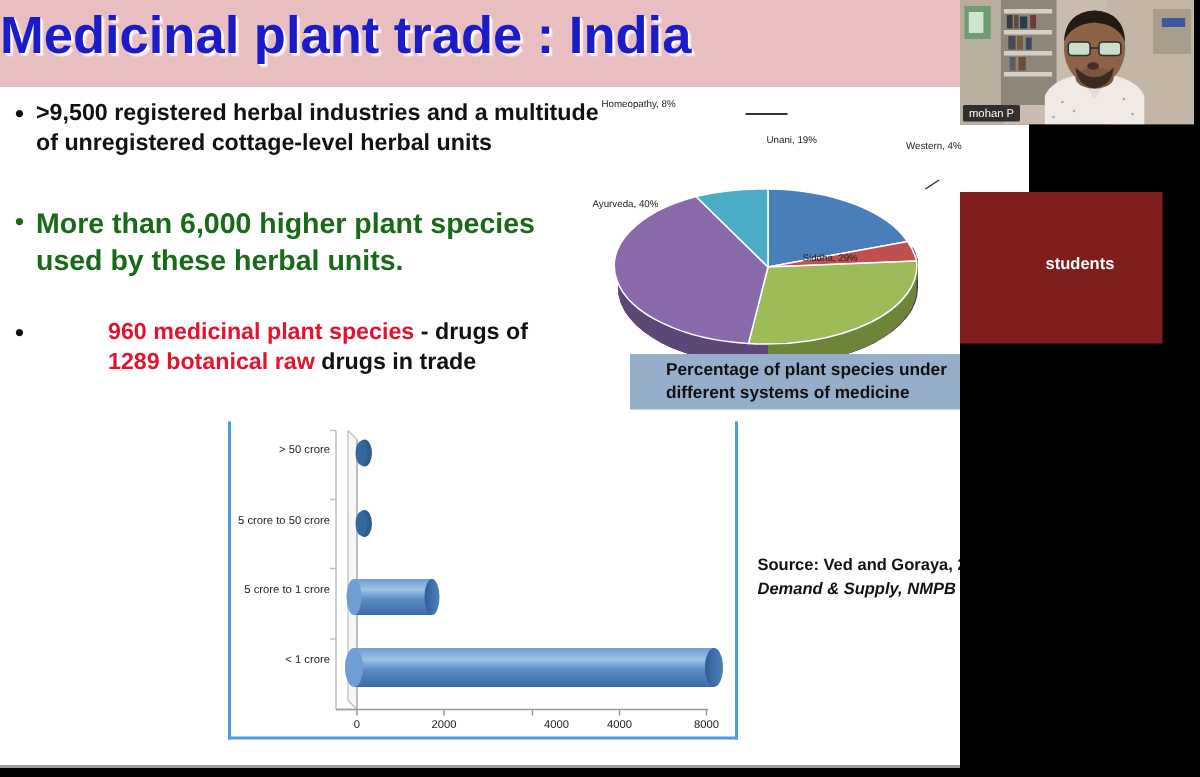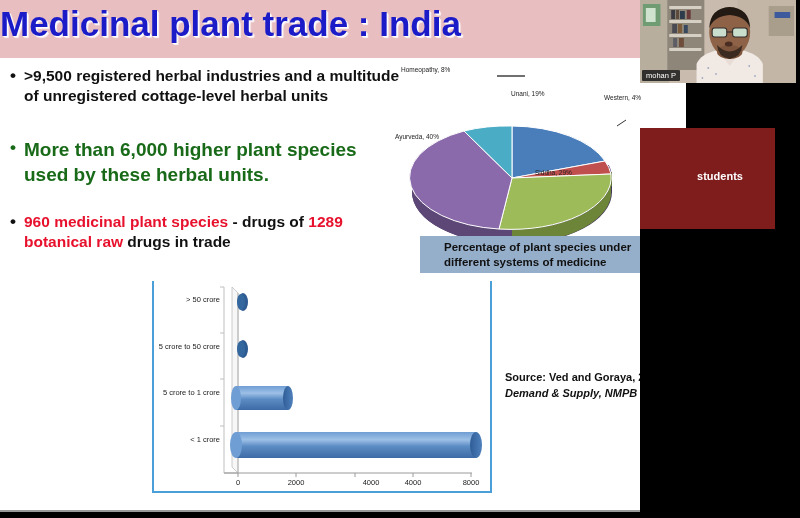--- a/index.html
+++ b/index.html
@@ -16,21 +16,21 @@
       text-shadow:1px 1px 0 #ffffff, 2px 2px 1px rgba(255,255,255,.8);
       font-family:"Liberation Sans",sans-serif;}
 
   
   .bullet{position:absolute;display:flex;align-items:flex-start;font-weight:bold;line-height:1.30;}
   .bullet .dot{width:14px;flex:0 0 14px;font-size:17px;line-height:1.15;}
   .bullet .btxt{flex:1;}
   #b1{left:10px;top:66px;width:400px;font-size:15.5px;color:#111;}
   #b2{left:10px;top:138px;width:380px;font-size:19px;color:#186a18;}
   #b3{left:10px;top:212px;width:380px;font-size:15.5px;color:#111;}
-  .red{color:#e8112d;}
+  .red{color:#e8112d;margin-left:48px;}
 
   
   #pie-wrap{position:absolute;left:385px;top:60px;width:255px;height:180px;}
   #pie-svg{position:absolute;left:0;top:0;}
   .pielab{position:absolute;font-size:6.5px;color:#222;font-family:"Liberation Sans",sans-serif;
       line-height:1.2;white-space:nowrap;}
 
   
   .capbox{position:absolute;background:#95aeca;color:#111;font-weight:bold;
       font-family:"Liberation Sans",sans-serif;}

